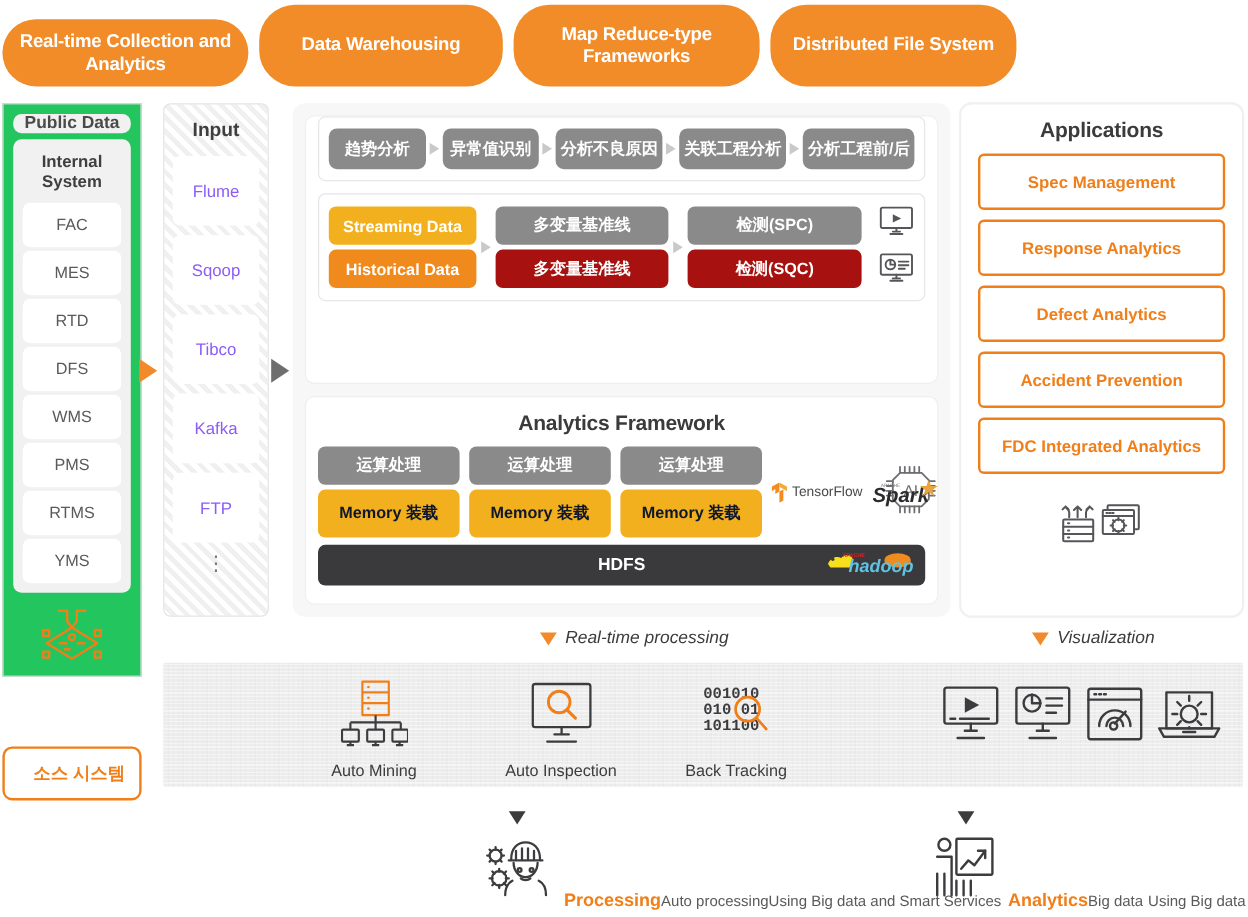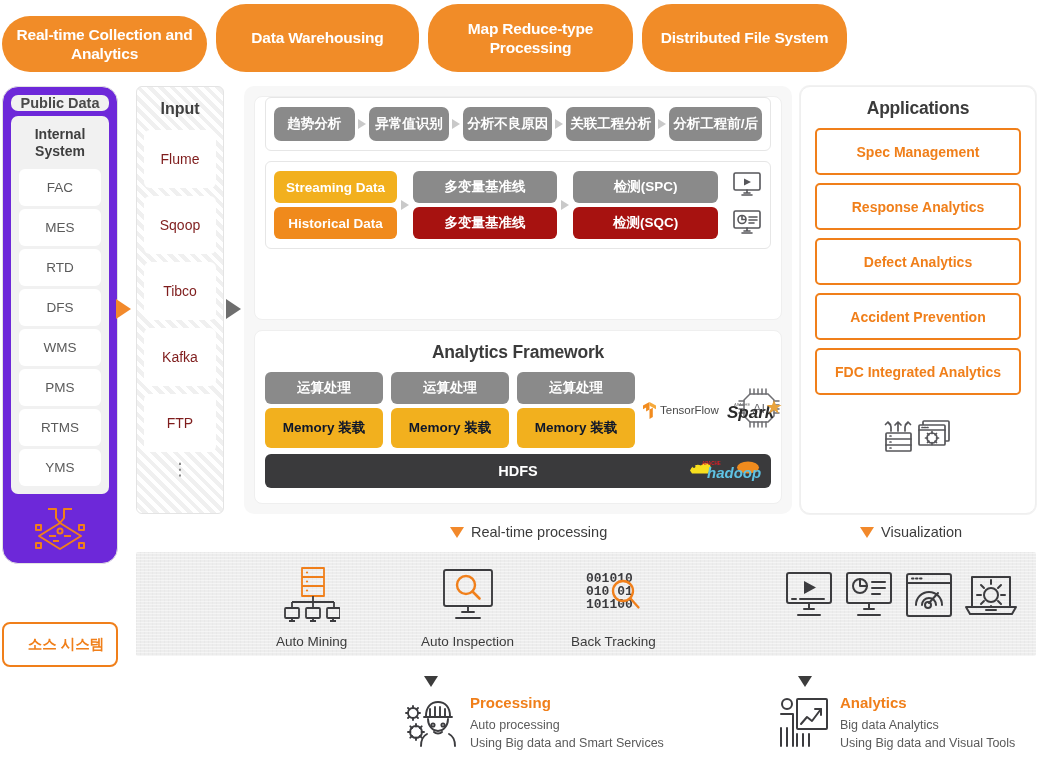--- a/index.html
+++ b/index.html
@@ -35,23 +35,23 @@
   .tab.t3{width:205px;}
   .tab.t4{width:203px;}
 
   
   .stage{position:absolute; left:0; top:76px; width:1040px; height:688px;}
 
   
   .src-col{
     position:absolute; left:2px; top:10px;
     width:116px; height:478px;
-    background:#6d28d9;
+    background:#22c55e;
     border:1px solid #E2E2E2;
-    border-radius:16px;
+    border-radius:0;
     padding:8px 8px;
     display:flex; flex-direction:column; align-items:center;
   }
   .chip{
     width:100%; border-radius:7px;
     display:flex; align-items:center; justify-content:center;
     text-align:center; color:#4a4a4a;
   }
   .chip.public{
     background:#F1F1F1; height:36px; font-size:14.5px; font-weight:bold;
@@ -104,21 +104,21 @@
     background:
       repeating-linear-gradient(45deg,#ffffff 0 4px,#F0F0F0 4px 8px);
     padding:8px 7px;
     display:flex; flex-direction:column; align-items:center;
   }
   .input-title{font-size:16px;font-weight:bold;color:#3f3f3f;margin:5px 0 12px;}
   .input-chip{
     width:100%; height:58px; background:#fff;
     border-radius:6px;
     display:flex;align-items:center;justify-content:center;
-    font-size:14px; color:#7f1d1d;
+    font-size:14px; color:#8b5cf6;
     margin-bottom:8px;
   }
   .dots{color:#7a7a7a;font-size:17px;letter-spacing:0;line-height:8px;margin-top:6px;text-align:center;}
 
   
   .center-panel{
     position:absolute; left:244px; top:10px;
     width:548px; height:428px;
     background:#F7F7F7;
     border-radius:10px;
@@ -197,21 +197,21 @@
   }
   .app-btn{
     border:2px solid #F07F1A;border-radius:5px;
     height:47px;margin-bottom:8px;
     display:flex;align-items:center;justify-content:center;
     color:#F07F1A;font-size:14px;font-weight:bold;
   }
   .apps-icon{display:flex;justify-content:center;margin-top:14px;}
 
   
-  .lbl-row{position:absolute;left:0;top:448px;width:822px;height:28px;}
+  .lbl-row{position:absolute;left:0;top:448px;width:822px;height:28px;font-style:italic;}
   .lbl{
     position:absolute;display:flex;align-items:center;gap:7px;
     font-size:14.5px;color:#3c3c3c;
   }
   .chev{width:0;height:0;border-left:7px solid transparent;border-right:7px solid transparent;border-top:11px solid #F2892B;}
 
   
   .band{
     position:absolute; left:136px; top:476px;
     width:900px; height:104px;
@@ -220,32 +220,32 @@
       repeating-linear-gradient(0deg, rgba(255,255,255,0.45) 0 1px, transparent 1px 3px),
       repeating-linear-gradient(90deg, rgba(0,0,0,0.02) 0 1px, transparent 1px 4px);
     border-radius:2px;
   }
   .band-item{position:absolute;display:flex;flex-direction:column;align-items:center;gap:6px;}
   .band-item .cap{font-size:13.5px;color:#3c3c3c;}
   .viz-row{position:absolute;right:18px;top:17px;display:flex;gap:10px;}
 
   
   .bot{position:absolute;display:flex;align-items:flex-start;gap:10px;}
-  .bot .txt{display:flex;flex-direction:column;}
+  .bot .txt{display:flex;flex-direction:row;margin-top:48px;}
   .bot .h{font-size:15px;font-weight:bold;color:#F07F1A;margin-bottom:5px;}
   .bot .s{font-size:12.5px;color:#5a5a5a;line-height:1.45;}
   .dchev{width:0;height:0;border-left:7px solid transparent;border-right:7px solid transparent;border-top:11px solid #3c3c3c;}
 </style>
 </head>
 <body>
 
 <div class="top-tabs">
   <div class="tab t0">Real-time Collection and Analytics</div>
   <div class="tab t1">Data Warehousing</div>
-  <div class="tab t2">Map Reduce-type Processing</div>
+  <div class="tab t2">Map Reduce-type Frameworks</div>
   <div class="tab t3">Distributed File System</div>
 </div>
 
 <div class="stage">
 
   <div class="src-col">
     <div class="chip public">Public Data</div>
     <div class="internal-wrap">
       <div class="internal-title">Internal System</div>
       <div class="sys">FAC</div>

